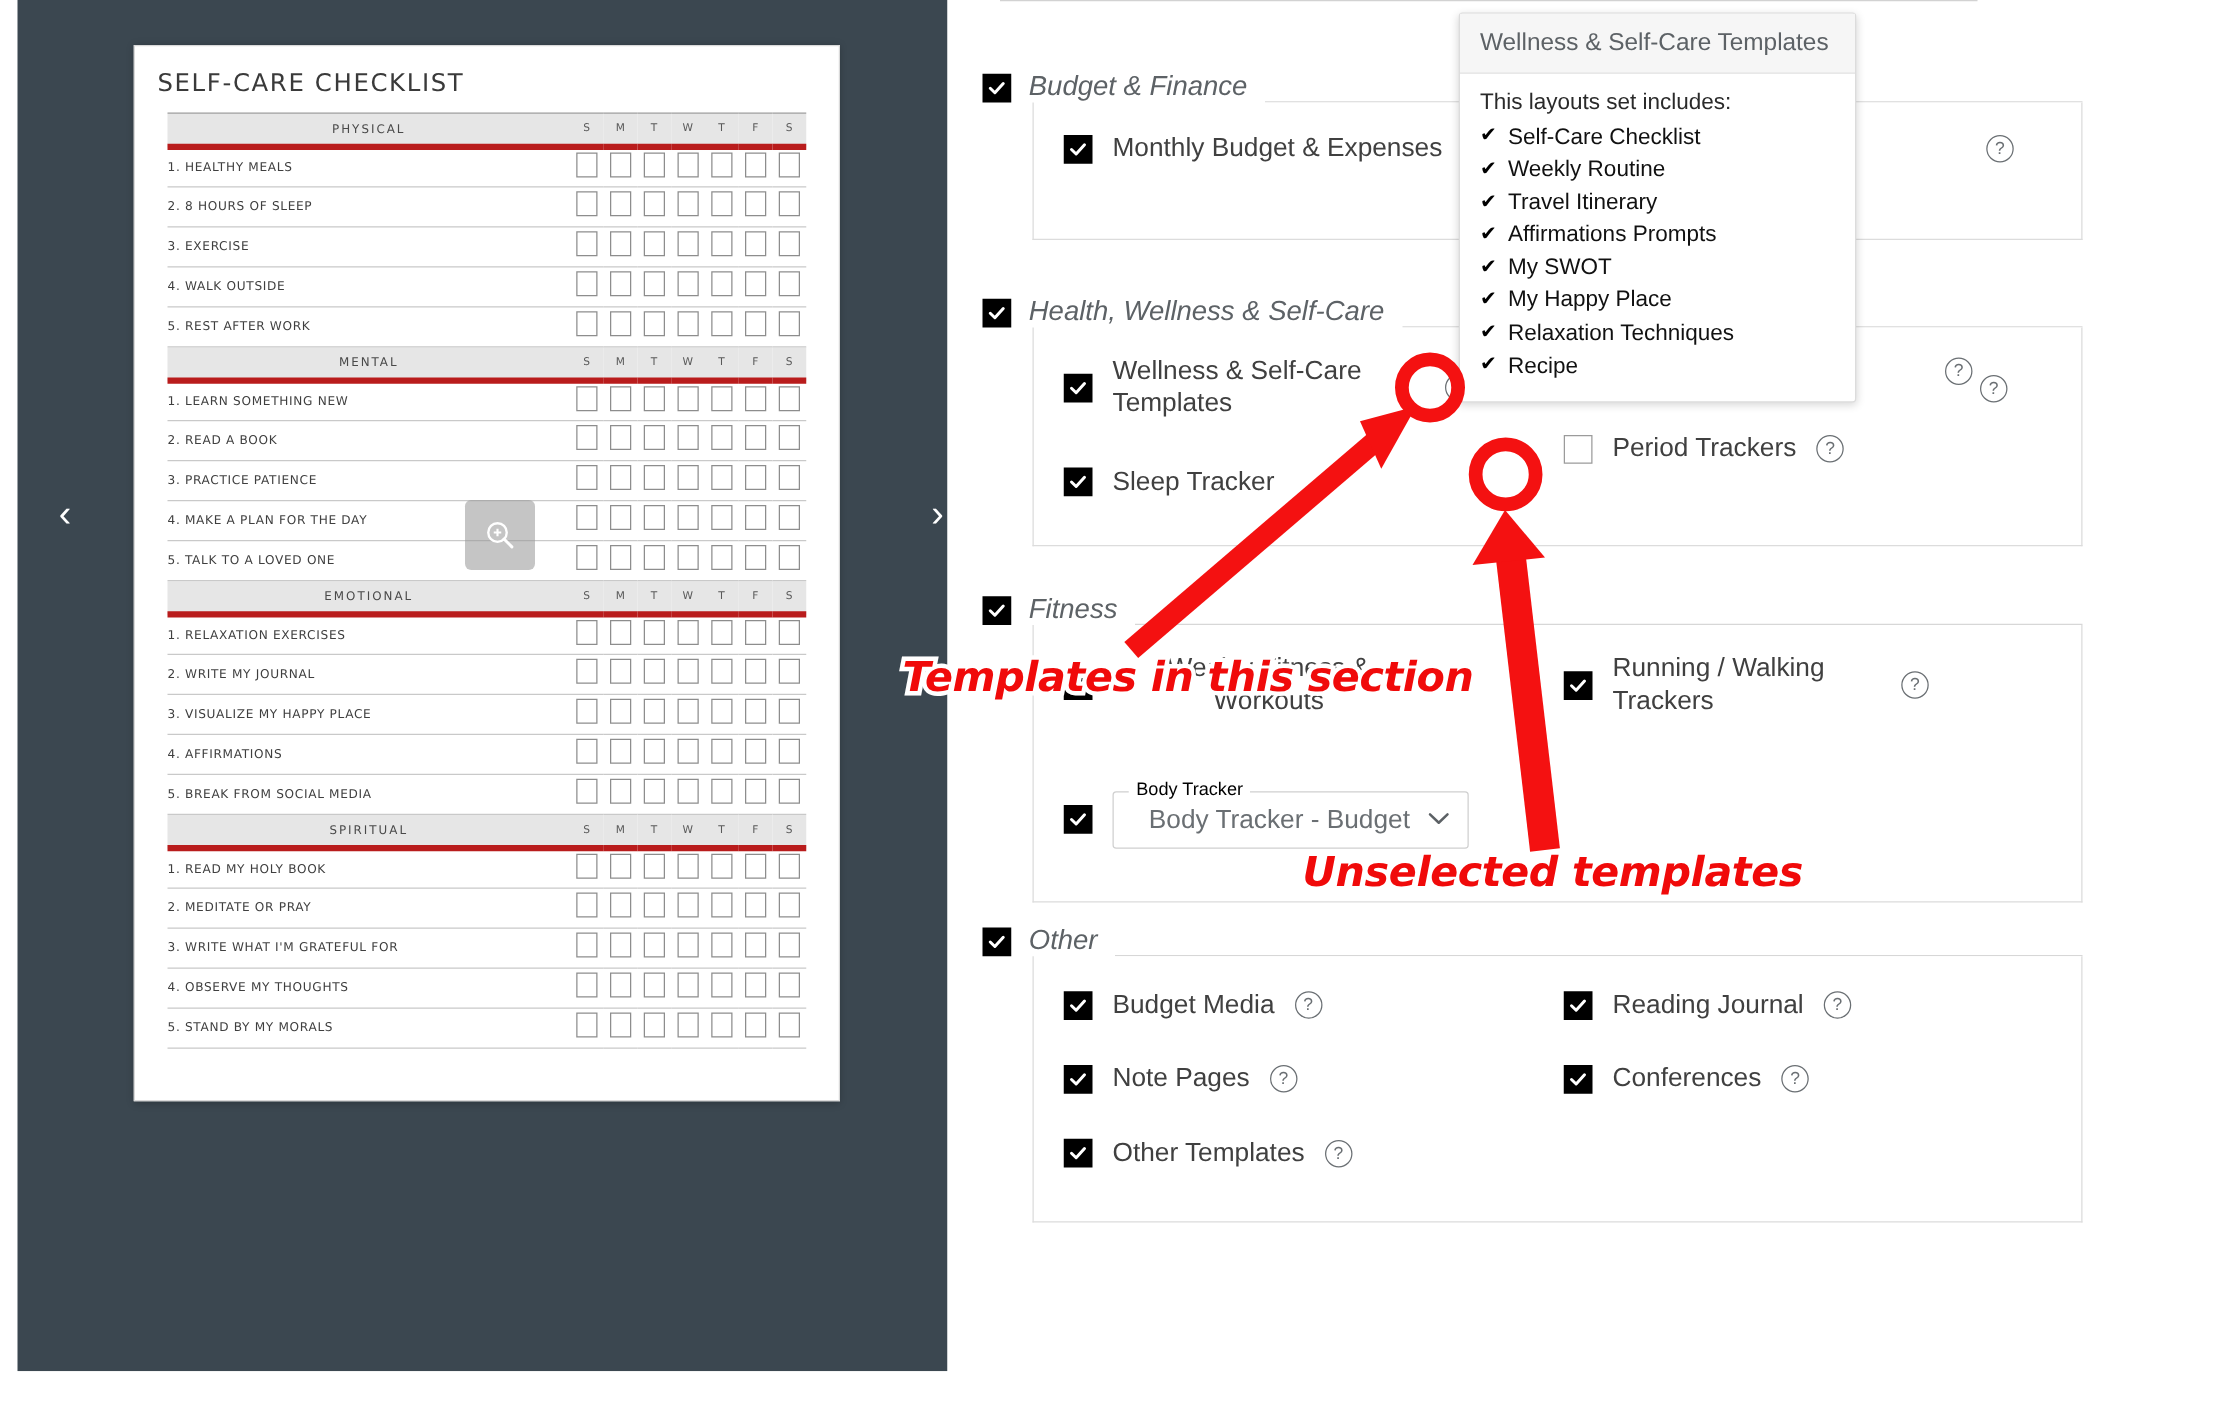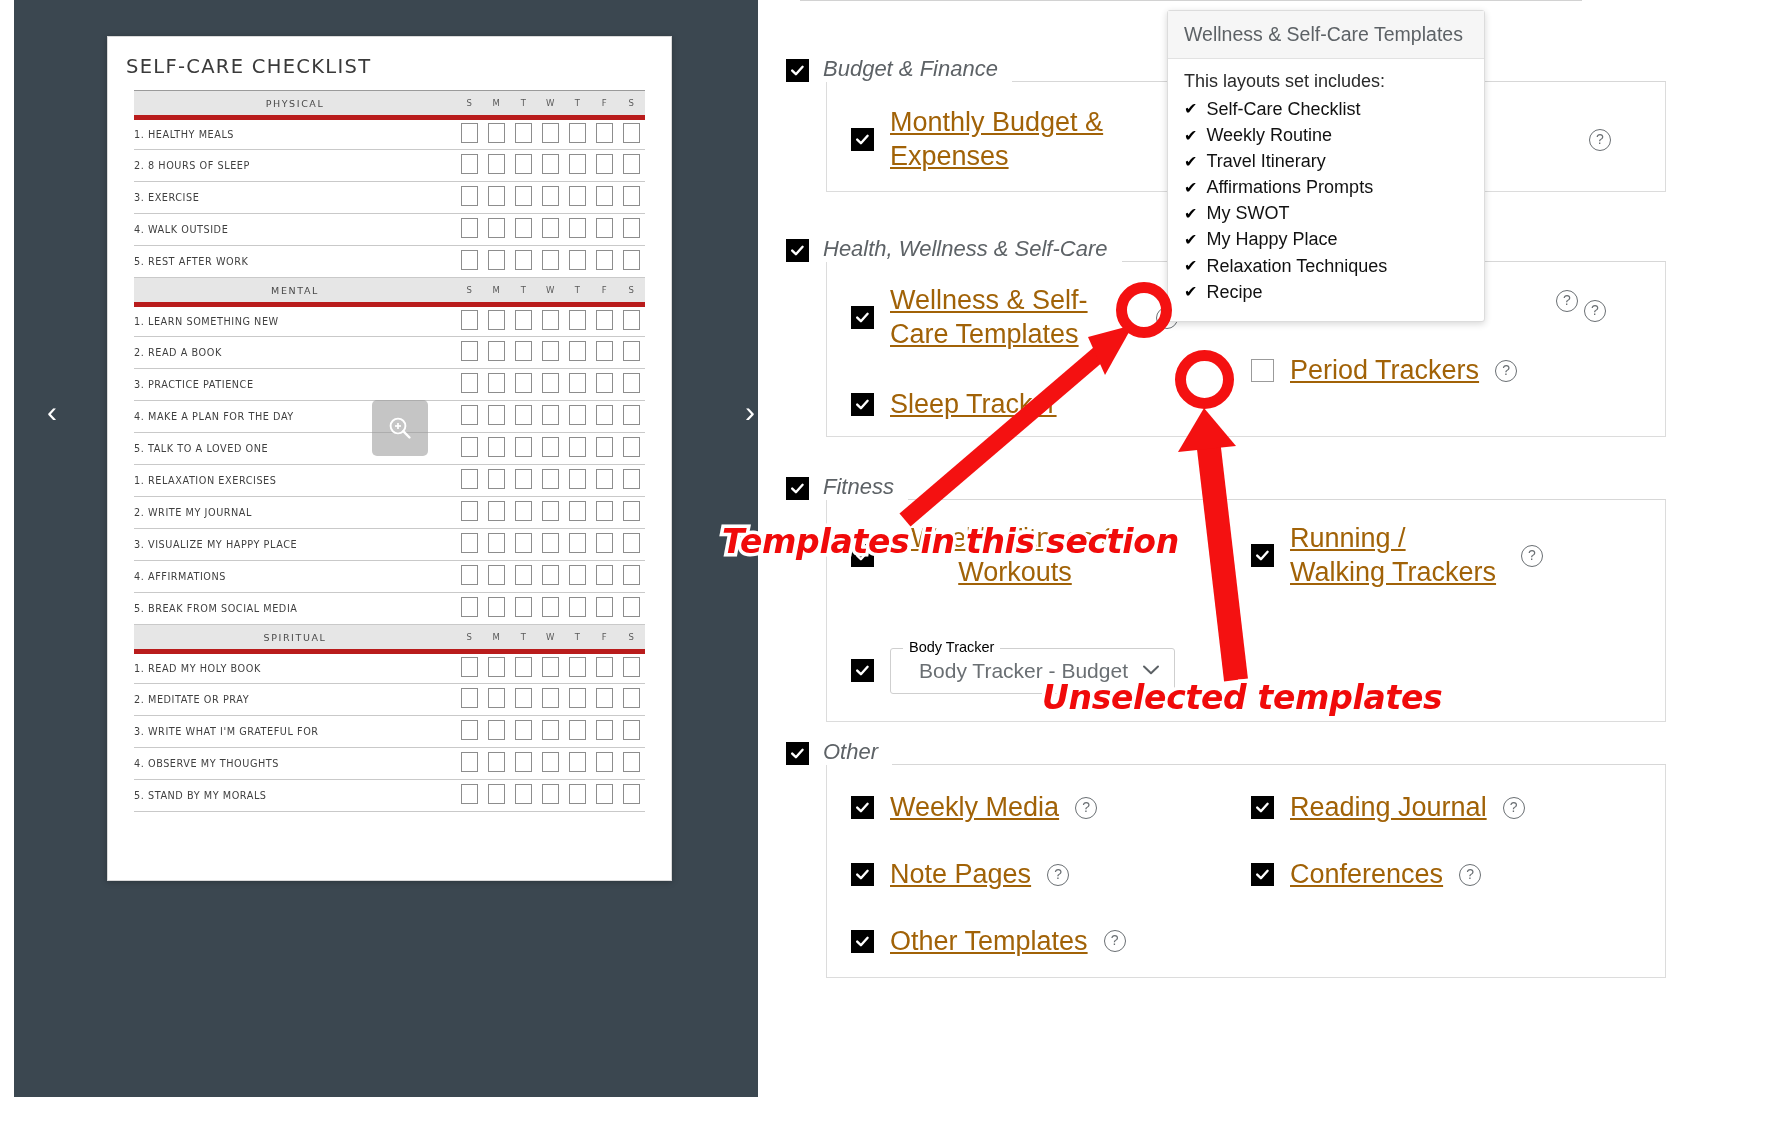--- a/index.html
+++ b/index.html
@@ -100,23 +100,22 @@
   .cbx svg { display:block; }
   .cbx.empty { background: #fff; border: 1px solid #9b9b9b; width:23px; height:23px; }
 
   .panel {
     border: 1px solid #dcdcdc; border-top: none;
     margin-top: 0px; position: relative; background:#fff;
   }
 
   .row-item { display: flex; align-items: center; gap: 16px; }
   .row-label {
-    font-size: 27px; color: #a16207; line-height: 1.25; font-weight: 400;
+    font-size: 21px; color: #404040; line-height: 1.25; font-weight: 400;
     font-family: "Liberation Sans", sans-serif;
-    text-decoration: underline;
   }
   .help {
     width: 22px; height: 22px; border-radius: 50%;
     border: 1.6px solid #6a6f73; color: #6a6f73;
     font-size: 14px; line-height: 19px; text-align: center;
     display: inline-block; cursor: pointer; flex: 0 0 22px;
     font-family: "Liberation Sans", sans-serif;
   }
 
   
@@ -298,20 +297,30 @@
             <tr class="item-row">
               <td class="item-label">5. TALK TO A LOVED ONE</td>
               <td class="box-cell"><span class="tick-box"></span></td>
               <td class="box-cell"><span class="tick-box"></span></td>
               <td class="box-cell"><span class="tick-box"></span></td>
               <td class="box-cell"><span class="tick-box"></span></td>
               <td class="box-cell"><span class="tick-box"></span></td>
               <td class="box-cell"><span class="tick-box"></span></td>
               <td class="box-cell"><span class="tick-box"></span></td>
             </tr>
+            <tr class="sec-head">
+              <td class="sec-name">EMOTIONAL</td>
+              <td class="day-cell">S</td>
+              <td class="day-cell">M</td>
+              <td class="day-cell">T</td>
+              <td class="day-cell">W</td>
+              <td class="day-cell">T</td>
+              <td class="day-cell">F</td>
+              <td class="day-cell">S</td>
+            </tr>
             <tr class="item-row">
               <td class="item-label">1. RELAXATION EXERCISES</td>
               <td class="box-cell"><span class="tick-box"></span></td>
               <td class="box-cell"><span class="tick-box"></span></td>
               <td class="box-cell"><span class="tick-box"></span></td>
               <td class="box-cell"><span class="tick-box"></span></td>
               <td class="box-cell"><span class="tick-box"></span></td>
               <td class="box-cell"><span class="tick-box"></span></td>
               <td class="box-cell"><span class="tick-box"></span></td>
             </tr>
@@ -574,21 +583,21 @@
       </div>
       <div class="panel" style="margin-left:40px; width:840px; height:213px; padding:26px 0 0 24px;">
         <div style="display:flex;">
           <div style="width:400px;">
             <div class="row-item">
               <div class="cbx">
                 <svg width="15" height="15" viewBox="0 0 15 15">
                     <path d="M2.2 7.6 L5.9 11.2 L12.6 3.8" stroke="#fff" stroke-width="2.4" fill="none" stroke-linecap="round" stroke-linejoin="round"></path>
                   </svg>
               </div>
-              <div class="row-label">Weekly Media</div>
+              <div class="row-label">Budget Media</div>
               <div class="help">?</div>
             </div>
             <div class="row-item" style="margin-top:33px;">
               <div class="cbx">
                 <svg width="15" height="15" viewBox="0 0 15 15">
                     <path d="M2.2 7.6 L5.9 11.2 L12.6 3.8" stroke="#fff" stroke-width="2.4" fill="none" stroke-linecap="round" stroke-linejoin="round"></path>
                   </svg>
               </div>
               <div class="row-label">Note Pages</div>
               <div class="help">?</div>

